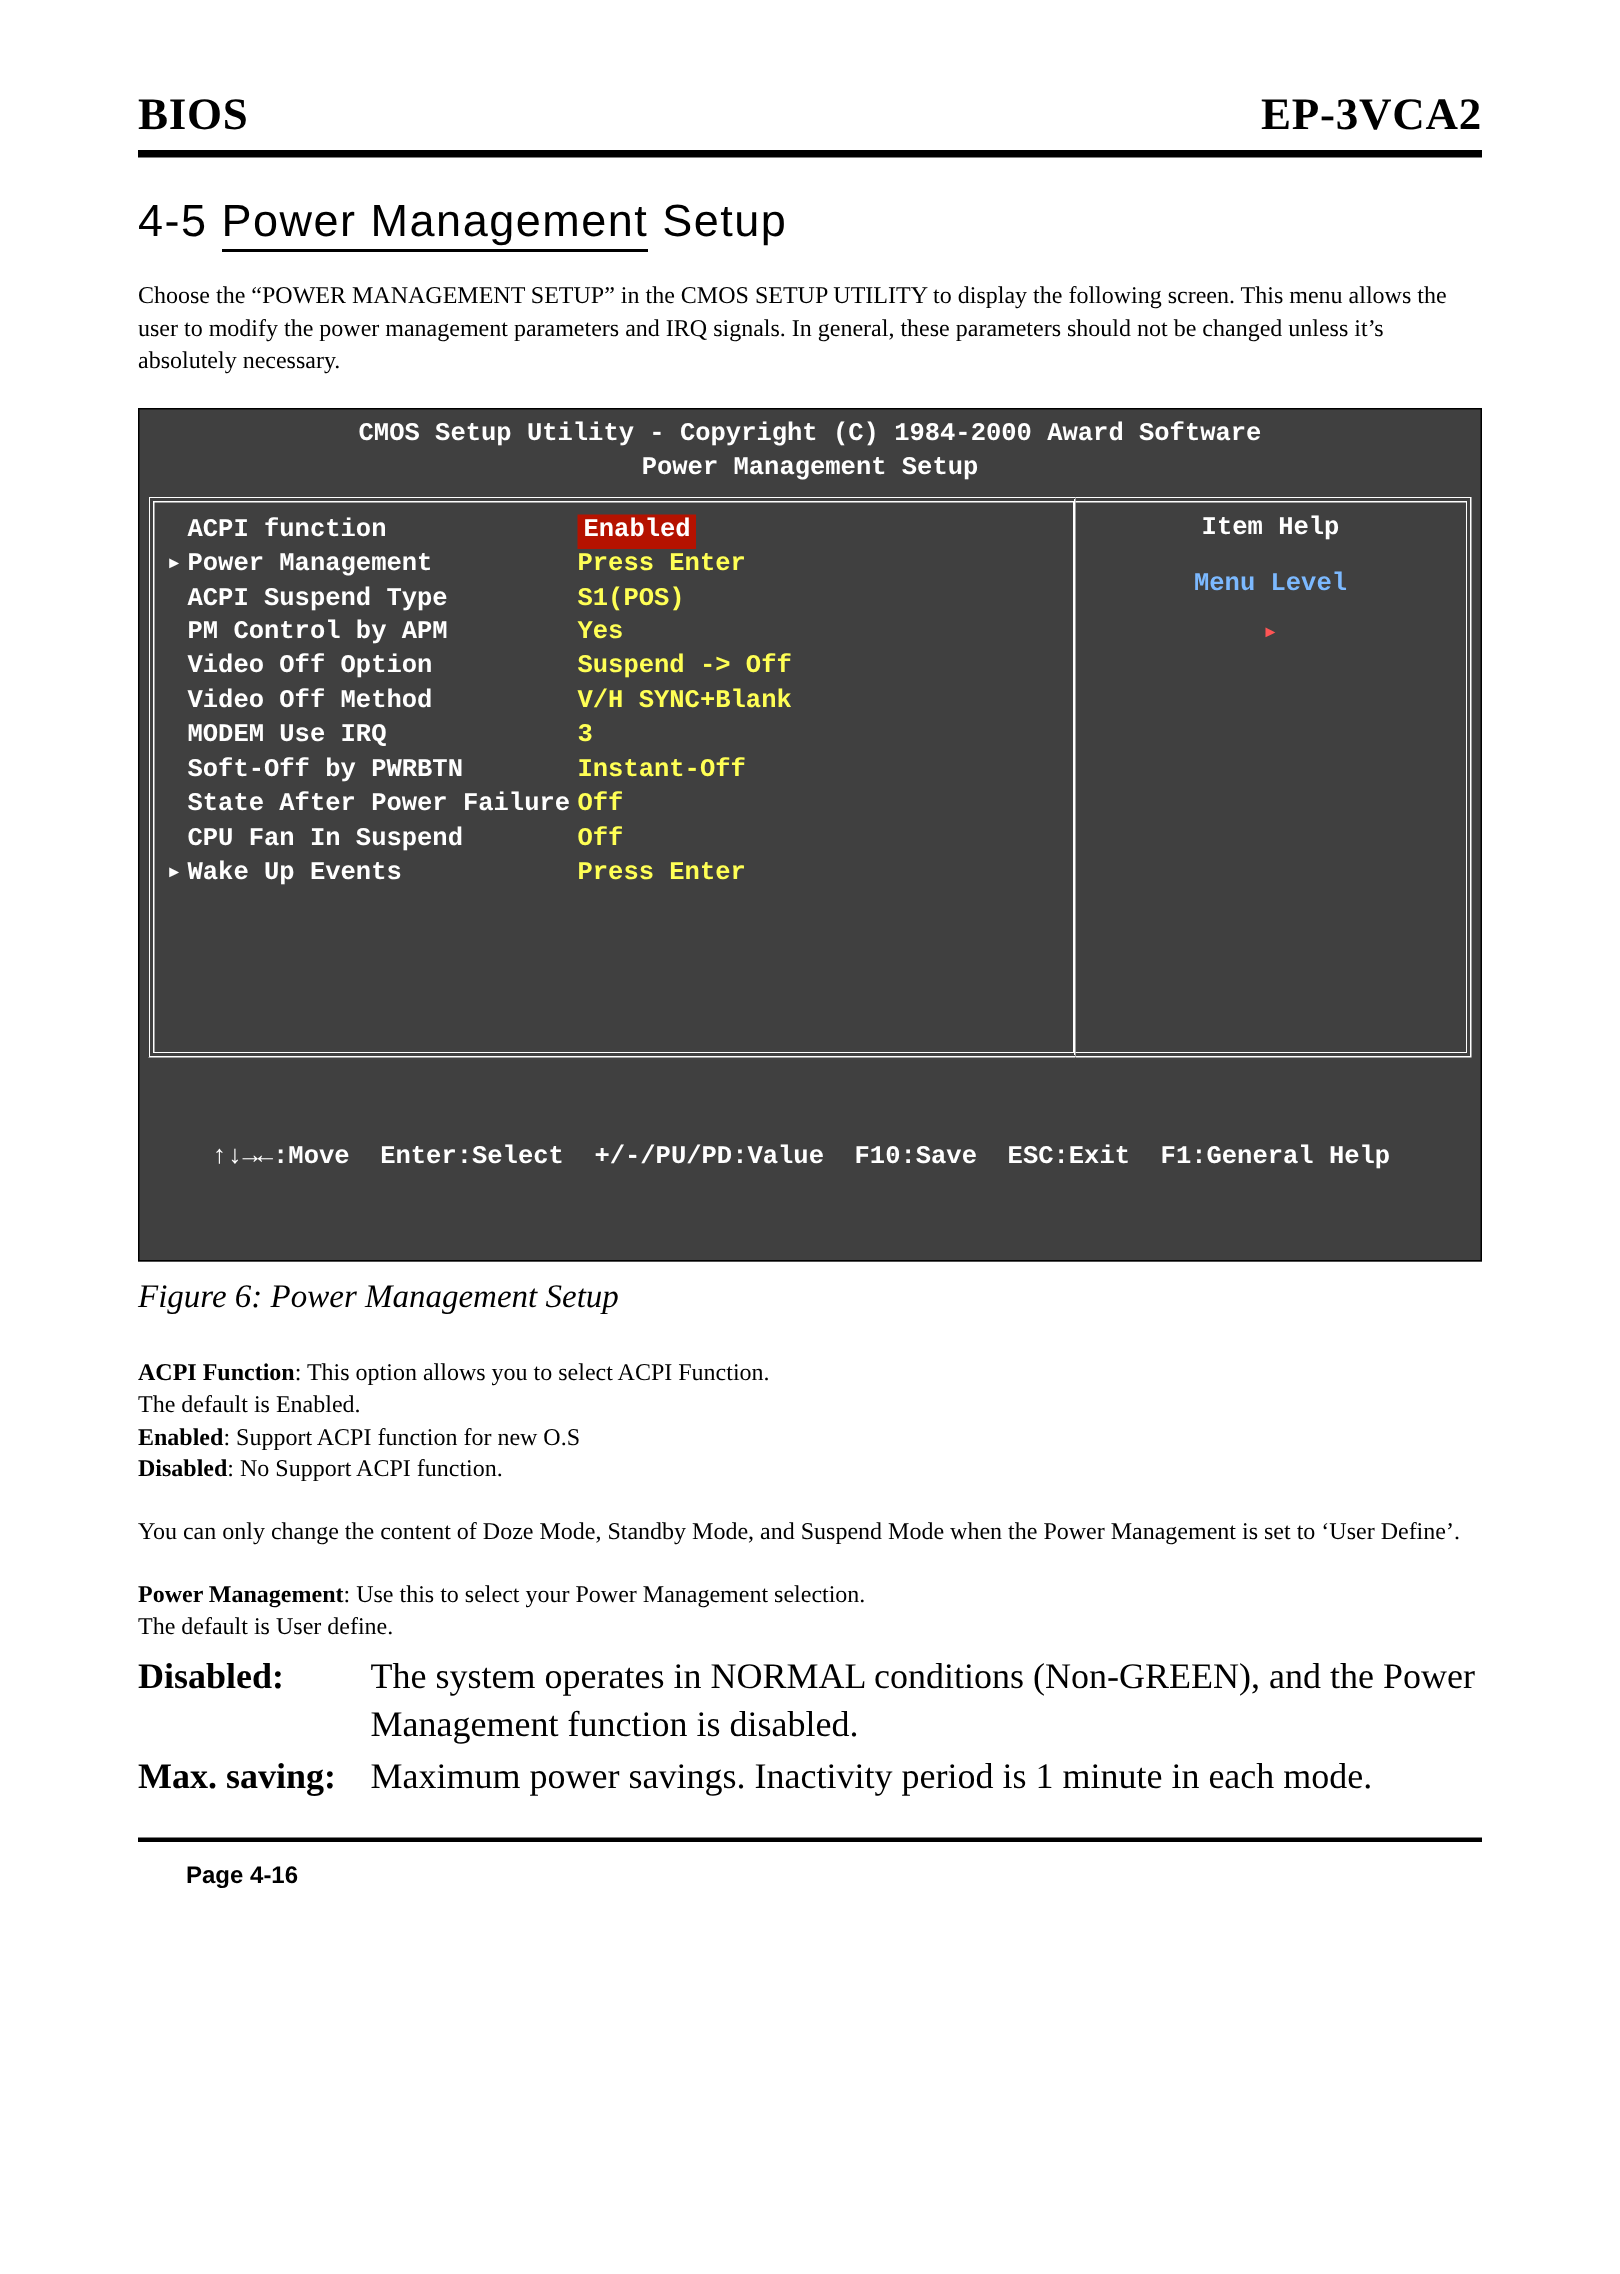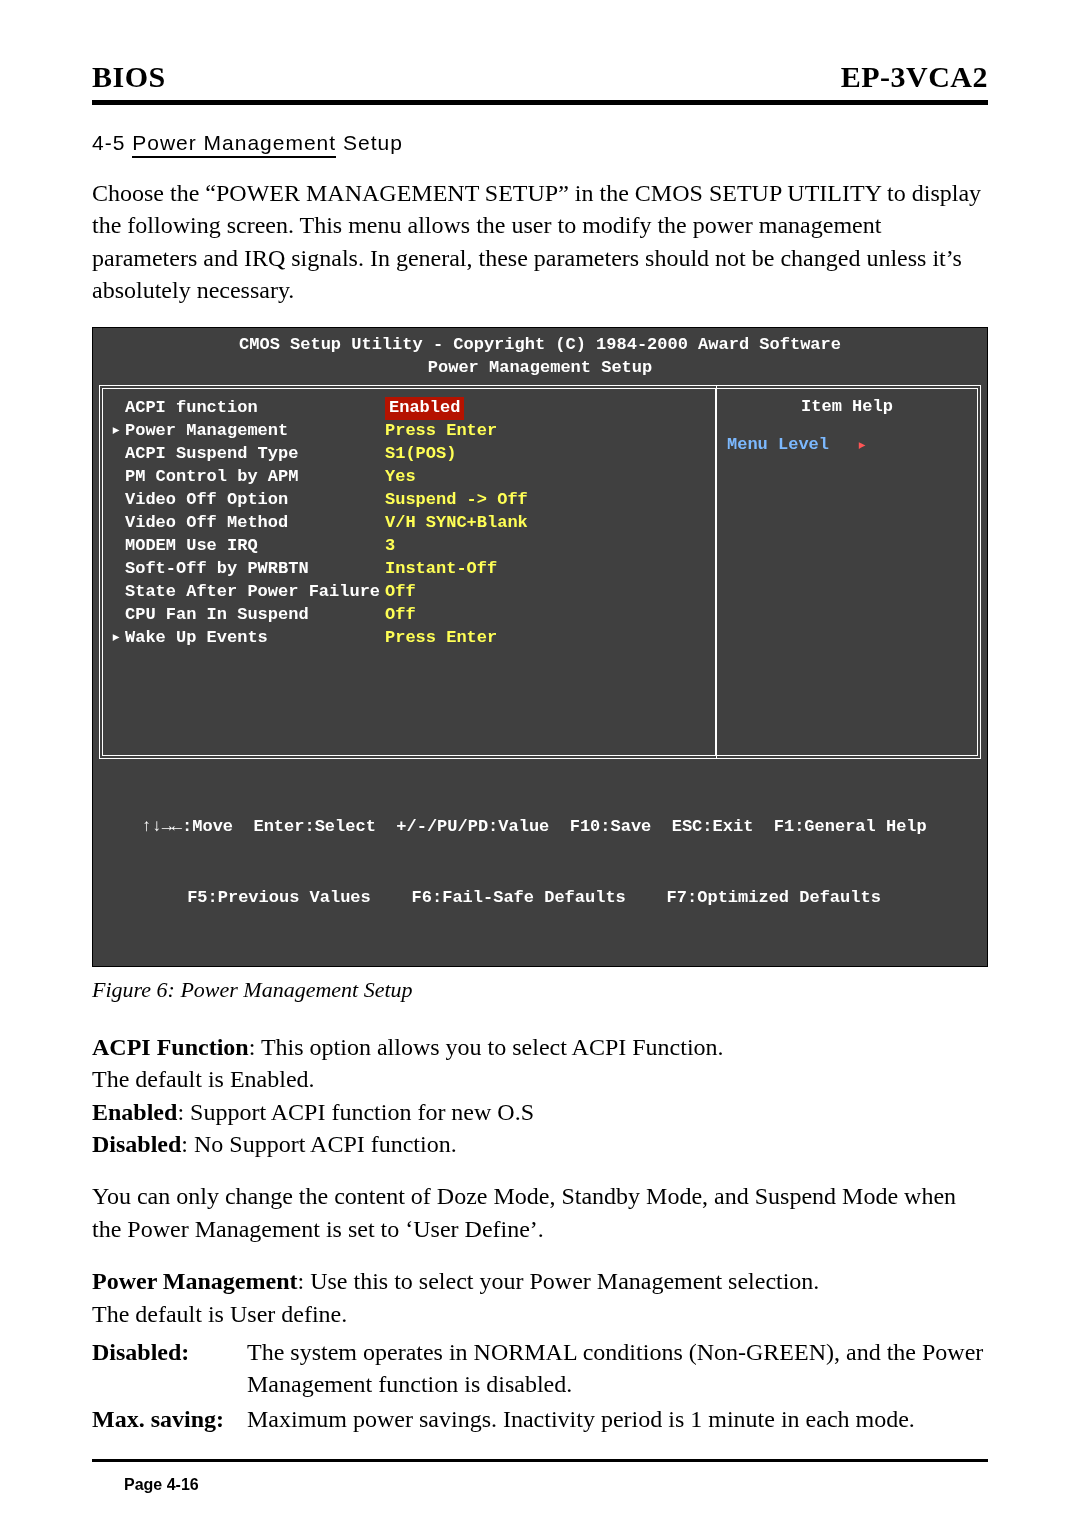--- a/index.html
+++ b/index.html
@@ -24,30 +24,30 @@
     padding-bottom: 4px;
   }
   .thick-rule {
     height: 5px;
     background: #000;
     margin-top: 2px;
     margin-bottom: 26px;
   }
   .section-title {
     font-family: Arial, Helvetica, sans-serif;
-    font-size: 21px;
+    font-size: 30px;
     letter-spacing: 1px;
     margin: 8px 0 22px 0;
   }
   .section-title .underlined {
     border-bottom: 2px solid #000;
     padding-bottom: 2px;
   }
   .para {
-    font-size: 24px;
+    font-size: 16px;
     line-height: 1.35;
     margin: 0 0 20px 0;
     font-family: Liberation Serif, serif;
   }
   .bios-box {
     background: #404040;
     color: #fff;
     font-family: "Courier New", Courier, monospace;
     font-size: 17px;
     font-weight: bold;
@@ -104,21 +104,22 @@
   }
   .bios-right .item-help {
     text-align: center;
     color: #fff;
     margin-bottom: 18px;
   }
   .menu-level {
     color: #7cb9ff;
     display: flex;
     align-items: center;
-    gap: 28px;
+    gap: 12px;
+    flex-direction: column;
   }
   .menu-arrow {
     color: #ff5555;
   }
   .bios-footer {
     padding: 4px 18px 8px 6px;
     line-height: 1.4;
     white-space: pre;
     color: #fff;
     text-align: center;
@@ -240,21 +241,20 @@
       <div class="bios-right">
         <div class="item-help">Item Help</div>
         <div class="menu-level">
           <span>Menu Level</span>
           <span class="menu-arrow">▸</span>
         </div>
       </div>
     </div>
     <div class="bios-footer">
       <div>↑↓→←:Move  Enter:Select  +/-/PU/PD:Value  F10:Save  ESC:Exit  F1:General Help</div>
-      <div>F5:Previous Values    F6:Fail-Safe Defaults    F7:Optimized Defaults</div>
     </div>
   </div>
 
   <div class="figure-caption">Figure 6:  Power Management Setup</div>
 
   <p class="para">
     <b>ACPI Function</b><span>: This option allows you to select ACPI Function.</span><br>
     <span>The default is Enabled.</span><br>
     <b>Enabled</b><span>:  Support ACPI function for new O.S</span><br>
     <b>Disabled</b><span>: No Support ACPI function.</span>

